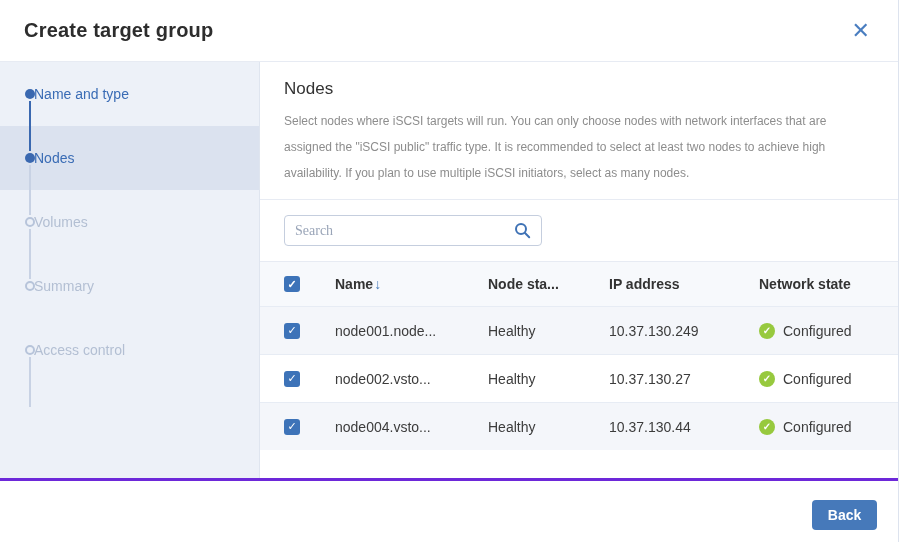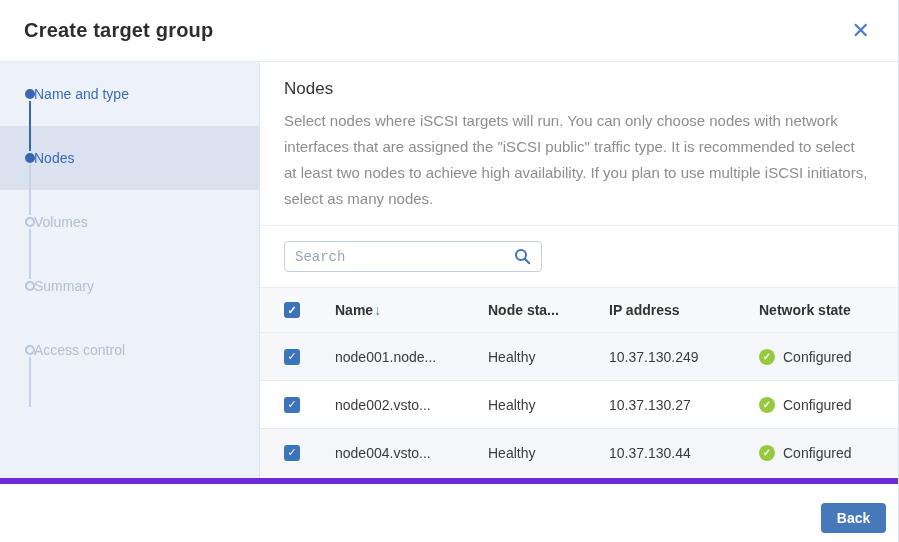--- a/index.html
+++ b/index.html
@@ -48,32 +48,32 @@
   .connector.dark  { background:#3a68b0; }
   .connector.light { background:#c8d2e4; }
   .step-label { margin-left:34px; font-size:14px; }
   .step.completed .step-label, .step.active .step-label { color:#3a6cb5; }
   .step.upcoming .step-label { color:#b3bfd3; }
 
   
   .main { flex:1 1 auto; background:#fff; display:flex; flex-direction:column; min-width:0; }
   .content-intro { padding:17px 28px 13px 24px; }
   .content-heading { font-size:17px; font-weight:400; color:#333; margin-bottom:9px; }
-  .content-desc { font-size:15px; color:#8d8d8d; line-height:26px; max-width:600px; }
+  .content-desc { font-size:12px; color:#8d8d8d; line-height:26px; max-width:600px; }
 
   .search-section { border-top:1px solid #e7ebf3; padding:15px 24px; }
   .search-box {
     width:258px; height:31px; background:#fff;
     border:1px solid #c5cede; border-radius:4px;
     display:flex; align-items:center; padding:0 10px;
   }
   .search-input {
     border:none; outline:none; flex:1; min-width:0;
     font-size:14px; color:#333; background:transparent;
-    font-family:Liberation Mono, monospace;
+    font-family:Liberation Serif, serif;
   }
   .search-input::placeholder { color:#9aa5b8; }
   .search-icon { flex:0 0 auto; display:flex; }
 
   .table-section { border-top:1px solid #e7ebf3; flex:1 1 auto; }
   .trow {
     display:grid; grid-template-columns:51px 153px 121px 150px 1fr;
     align-items:center; padding:0 20px 0 24px;
   }
   .thead { height:44px; background:#f7f9fc; font-size:14px; font-weight:700; color:#333; }
@@ -91,23 +91,23 @@
   .status { display:flex; align-items:center; gap:8px; }
   .status-icon {
     width:16px; height:16px; border-radius:50%; background:#97c93e;
     color:#fff; font-size:10px; font-weight:700;
     display:flex; align-items:center; justify-content:center;
   }
 
   
   .modal-footer {
     height:64px; flex:0 0 64px; background:#fff;
-    border-top:6px solid #6d28d9;
+    border-top:3px solid #6d28d9;
     display:flex; justify-content:flex-end; align-items:flex-start;
-    padding:19px 12px 0 0; gap:17px;
+    padding:19px 21px 0 0; gap:17px;
   }
   .btn {
     min-width:65px; height:30px; padding:0 14px;
     background:#4679ba; color:#fff; border:none; border-radius:4px;
     font-size:14px; font-weight:700; cursor:pointer;
     font-family:"Liberation Sans", sans-serif;
   }
 </style>
 </head>
 <body>

